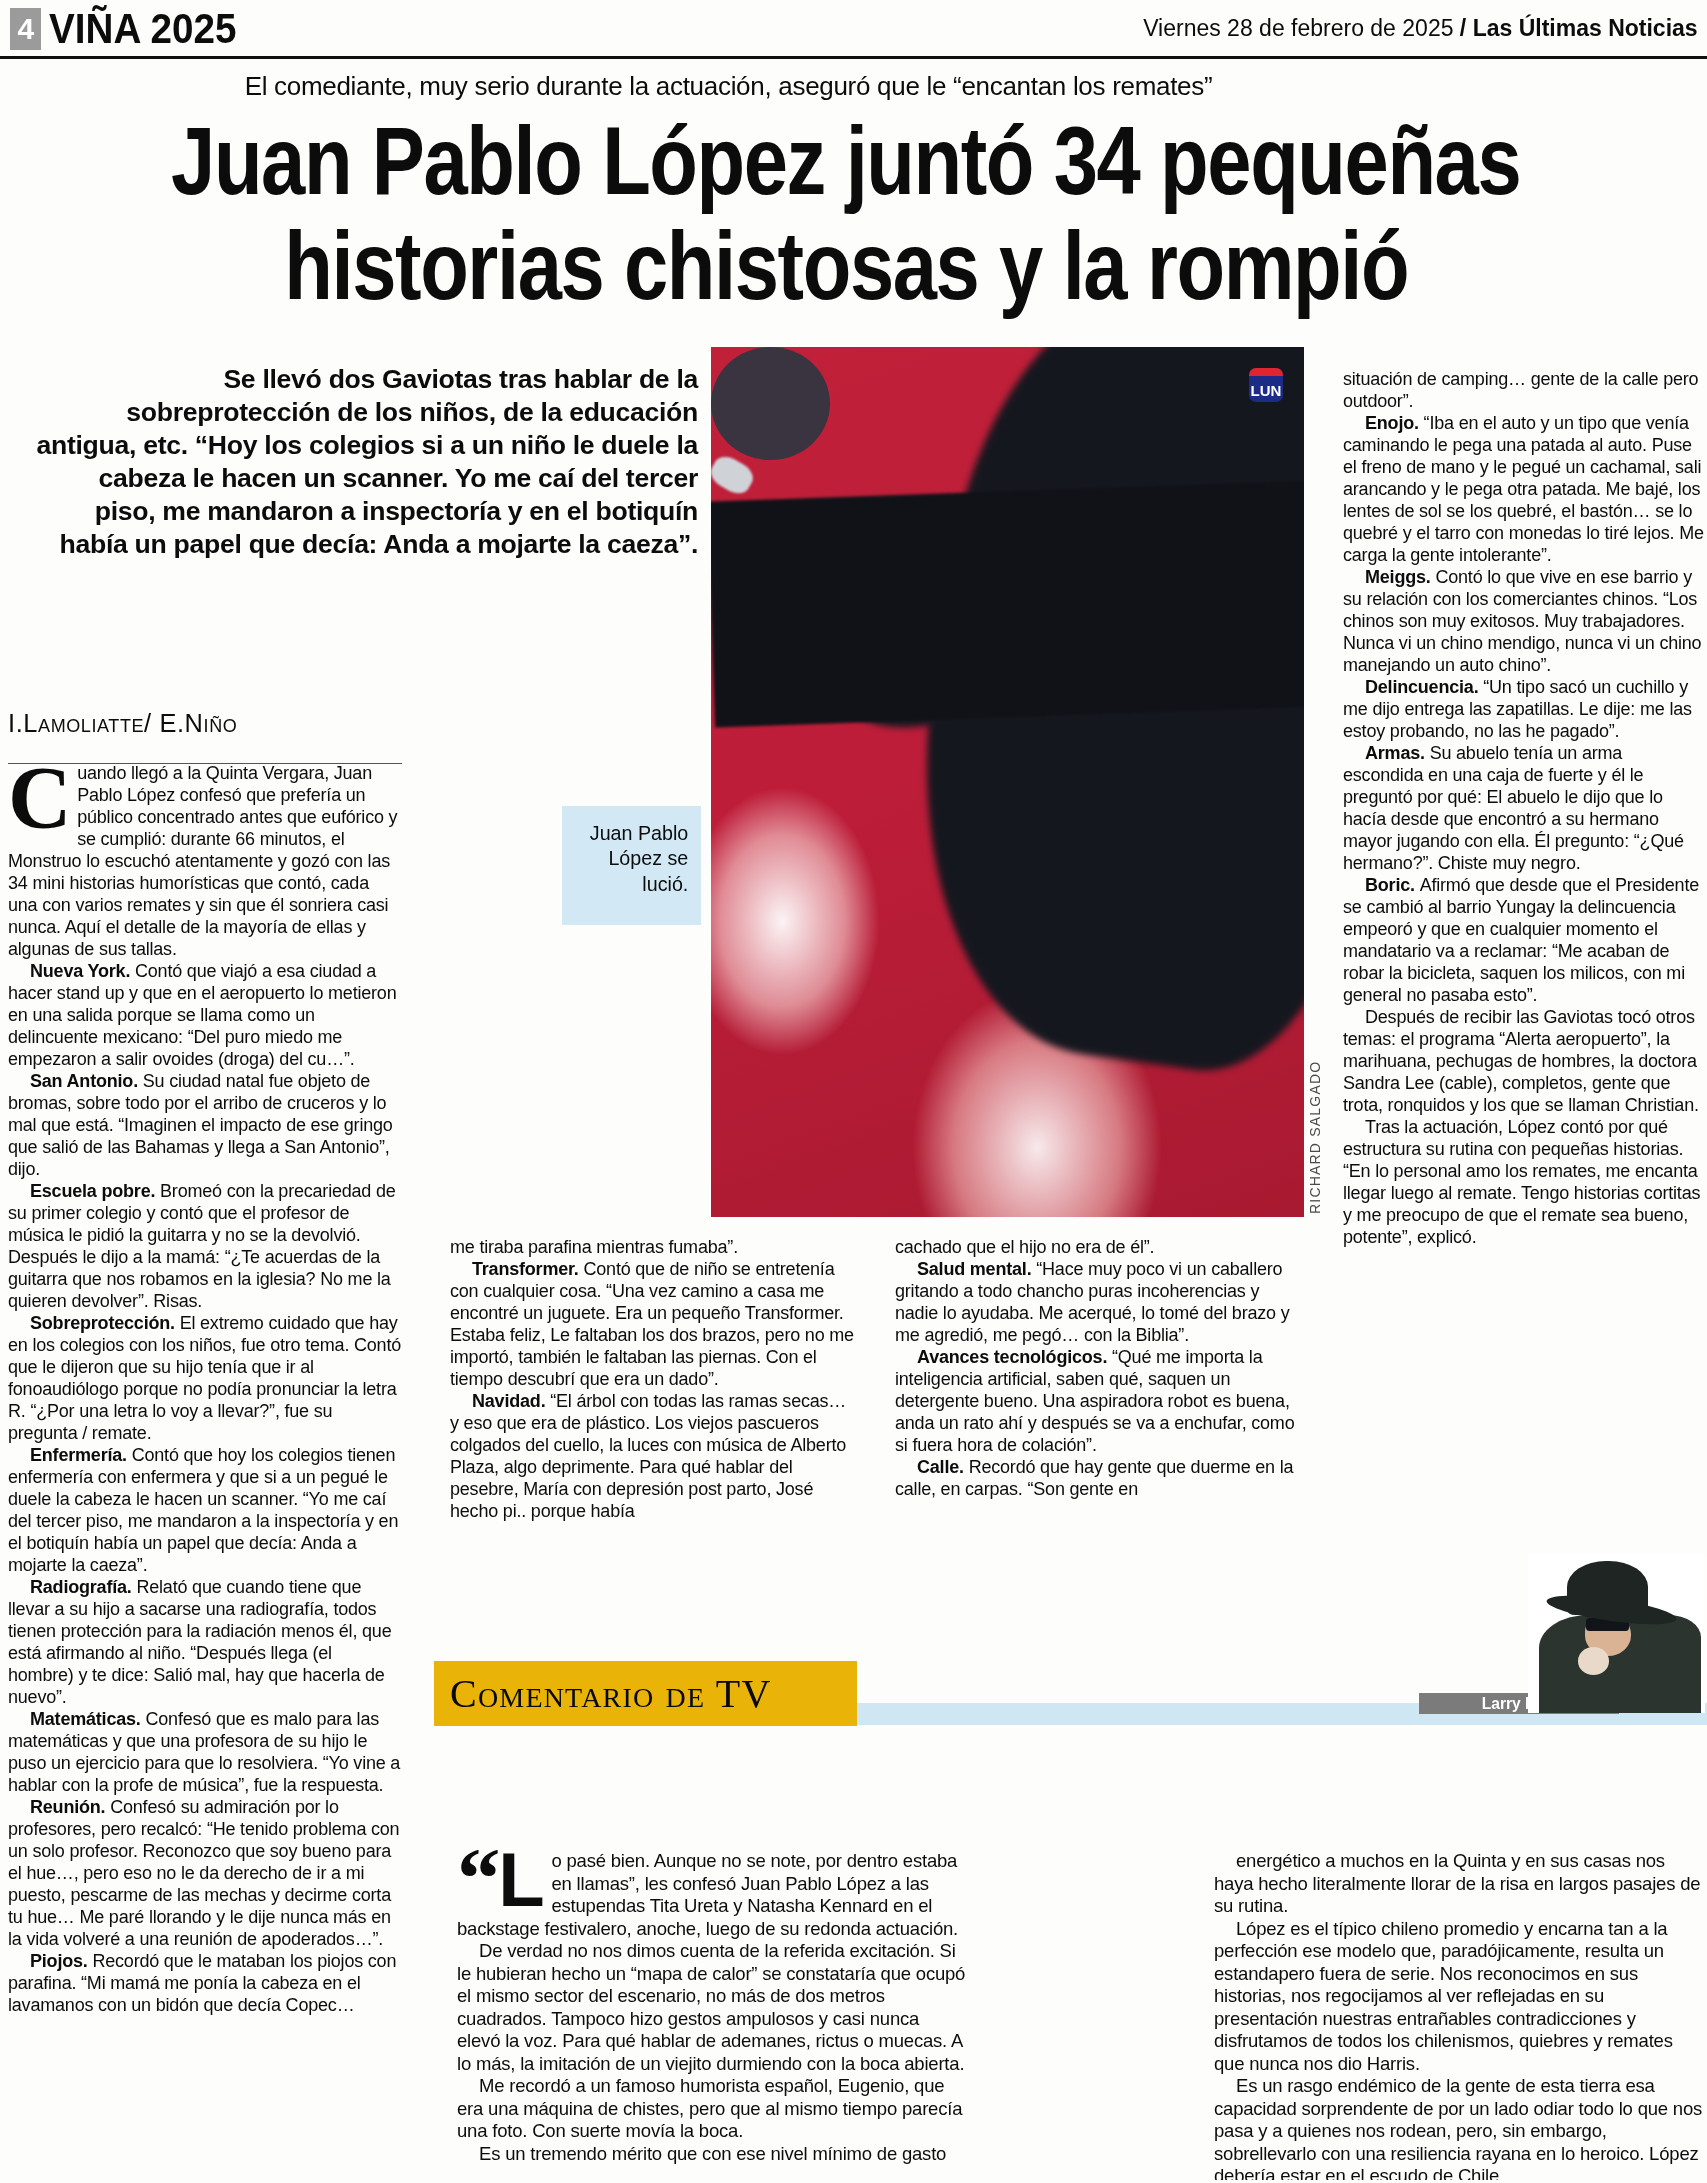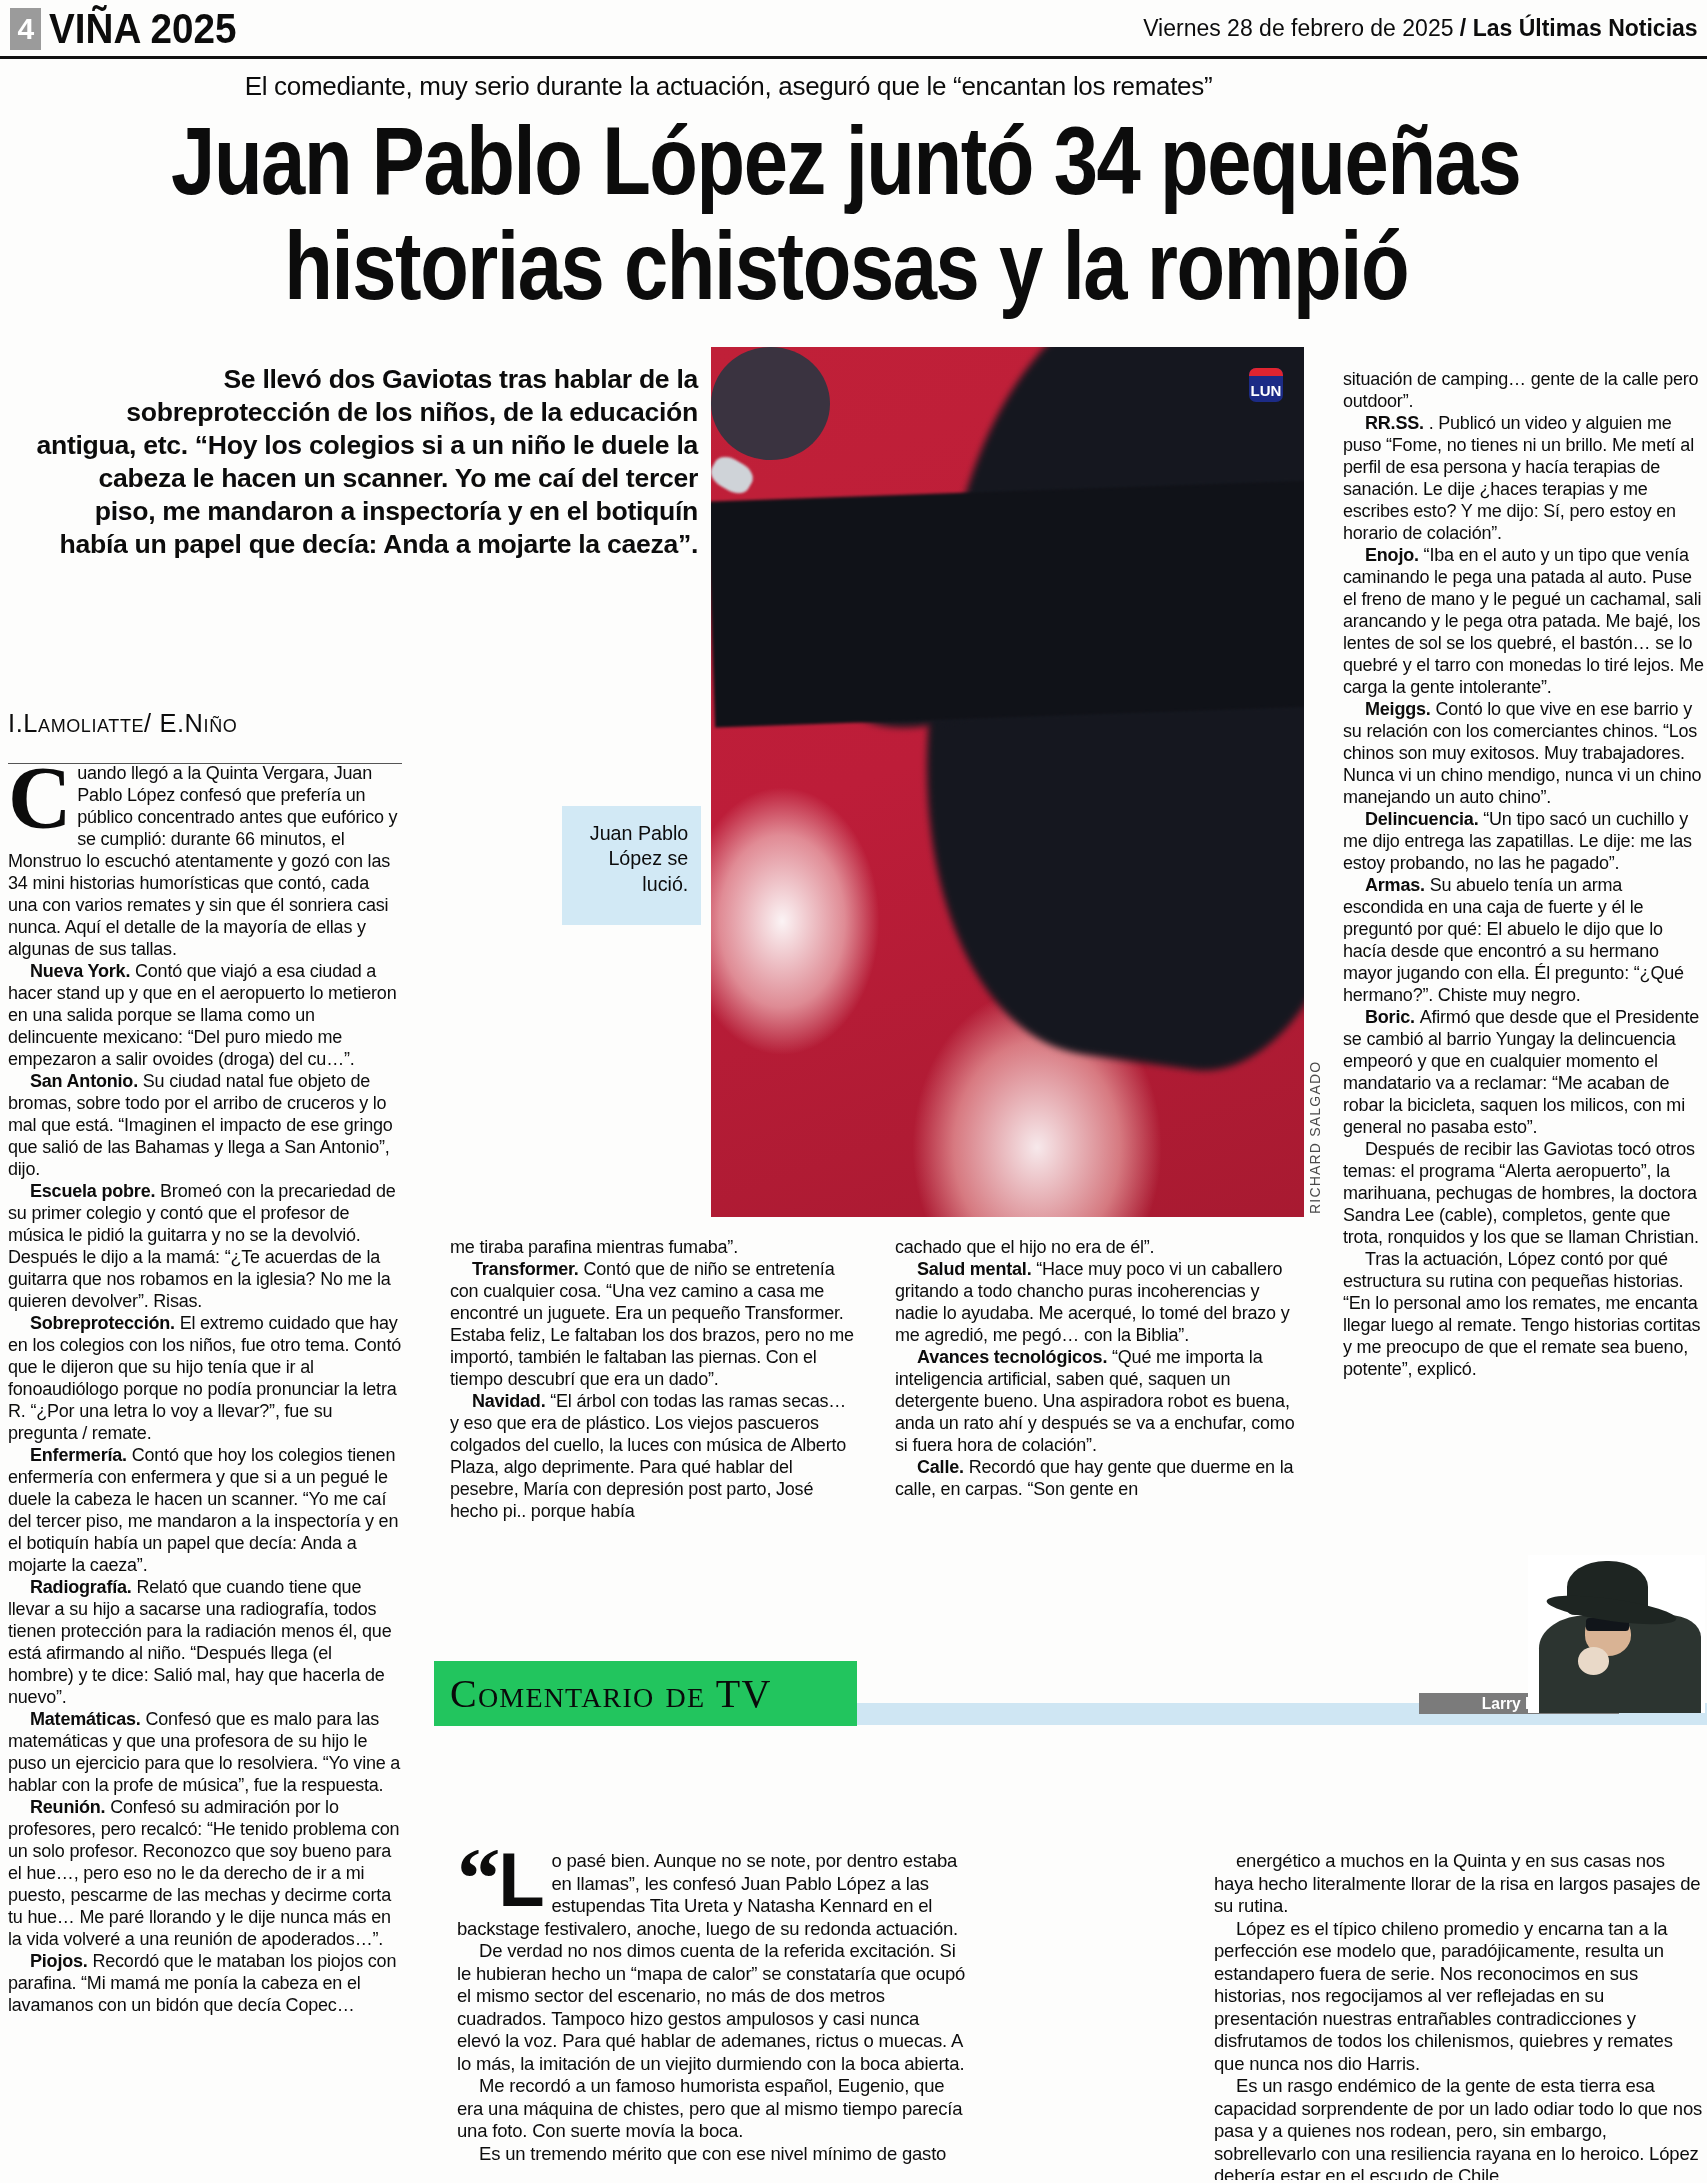--- a/index.html
+++ b/index.html
@@ -66,21 +66,21 @@
   .larry{left:1528px;top:1555px;width:177px;height:158px;background:#fff;z-index:5;overflow:hidden;}
   .lm-coat{position:absolute;left:6%;top:38%;width:92%;height:70%;background:#2c3430;border-radius:30% 20% 0 0;}
   .lm-hatcrown{position:absolute;left:22%;top:4%;width:46%;height:34%;background:#1e2522;border-radius:48% 48% 10% 10%;}
   .lm-hatbrim{position:absolute;left:10%;top:28%;width:74%;height:14%;background:#1e2522;border-radius:50%;transform:rotate(8deg);}
   .lm-face{position:absolute;left:32%;top:38%;width:26%;height:26%;background:#d9b394;border-radius:40% 46% 50% 50%;}
   .lm-glasses{position:absolute;left:33%;top:40%;width:24%;height:8%;background:#11151a;border-radius:3.5px;}
   .lm-hand{position:absolute;left:28%;top:58%;width:18%;height:18%;background:#e9d9c8;border-radius:50%;}
 
   
   .tv-band{left:850px;top:1703px;width:858px;height:22px;background:#cfe6f3;z-index:1;}
-  .tv-labelbox{left:434px;top:1661px;width:423px;height:65px;background:#22c55e;display:flex;align-items:center;z-index:2;}
+  .tv-labelbox{left:434px;top:1661px;width:423px;height:65px;background:#eab308;display:flex;align-items:center;z-index:2;}
   .tv-label{font-family:"Liberation Serif",serif;font-variant:small-caps;font-size:40px;letter-spacing:1.2px;
             padding-left:16px;color:#0a0a0a;}
   .tv-headline{left:439px;width:1266px;top:1747px;text-align:center;font-family:"Liberation Serif",serif;
                font-size:58px;letter-spacing:-0.6px;}
   .tvcol{font-size:18.5px;line-height:22.5px;letter-spacing:-0.2px;overflow:hidden;}
   .tvcol p{margin:0;}
   .tvcol .para{text-indent:22px;}
   .tv-c1{left:457px;top:1850px;width:509px;height:330px;}
   .tv-c3{left:1214px;top:1850px;width:490px;height:330px;}
   .tv-quote-mark{float:left;font-family:"Liberation Serif",serif;font-weight:bold;font-size:87px;line-height:58px;
@@ -154,21 +154,20 @@
     <div>
         <p class="item"><b class="lbl">Salud mental</b><span>“Hace muy poco vi un caballero gritando a todo chancho puras incoherencias y nadie lo ayudaba. Me acerqué, lo tomé del brazo y me agredió, me pegó… con la Biblia”.</span></p>
         <p class="item"><b class="lbl">Avances tecnológicos</b><span>“Qué me importa la inteligencia artificial, saben qué, saquen un detergente bueno. Una aspiradora robot es buena, anda un rato ahí y después se va a enchufar, como si fuera hora de colación”.</span></p>
         <p class="item"><b class="lbl">Calle</b><span>Recordó que hay gente que duerme en la calle, en carpas. “Son gente en</span></p>
       </div>
   </div>
 
   <div class="abs bodycol col4">
     <p>situación de camping… gente de la calle pero outdoor”.</p>
     <div>
-        <p class="item"><b class="lbl">RR.SS</b><span>. Publicó un video y alguien me puso “Fome, no tienes ni un brillo. Me metí al perfil de esa persona y hacía terapias de sanación. Le dije ¿haces terapias y me escribes esto? Y me dijo: Sí, pero estoy en horario de colación”.</span></p>
         <p class="item"><b class="lbl">Enojo</b><span>“Iba en el auto y un tipo que venía caminando le pega una patada al auto. Puse el freno de mano y le pegué un cachamal, sali arancando y le pega otra patada. Me bajé, los lentes de sol se los quebré, el bastón… se lo quebré y el tarro con monedas lo tiré lejos. Me carga la gente intolerante”.</span></p>
         <p class="item"><b class="lbl">Meiggs</b><span>Contó lo que vive en ese barrio y su relación con los comerciantes chinos. “Los chinos son muy exitosos. Muy trabajadores. Nunca vi un chino mendigo, nunca vi un chino manejando un auto chino”.</span></p>
         <p class="item"><b class="lbl">Delincuencia</b><span>“Un tipo sacó un cuchillo y me dijo entrega las zapatillas. Le dije: me las estoy probando, no las he pagado”.</span></p>
         <p class="item"><b class="lbl">Armas</b><span>Su abuelo tenía un arma escondida en una caja de fuerte y él le preguntó por qué: El abuelo le dijo que lo hacía desde que encontró a su hermano mayor jugando con ella. Él pregunto: “¿Qué hermano?”. Chiste muy negro.</span></p>
         <p class="item"><b class="lbl">Boric</b><span>Afirmó que desde que el Presidente se cambió al barrio Yungay la delincuencia empeoró y que en cualquier momento el mandatario va a reclamar: “Me acaban de robar la bicicleta, saquen los milicos, con mi general no pasaba esto”.</span></p>
       </div>
     <div>
         <p class="para"><span>Después de recibir las Gaviotas tocó otros temas: el programa “Alerta aeropuerto”, la marihuana, pechugas de hombres, la doctora Sandra Lee (cable), completos, gente que trota, ronquidos y los que se llaman Christian.</span></p>
         <p class="para"><span>Tras la actuación, López contó por qué estructura su rutina con pequeñas historias. “En lo personal amo los remates, me encanta llegar luego al remate. Tengo historias cortitas y me preocupo de que el remate sea bueno, potente”, explicó.</span></p>
       </div>

